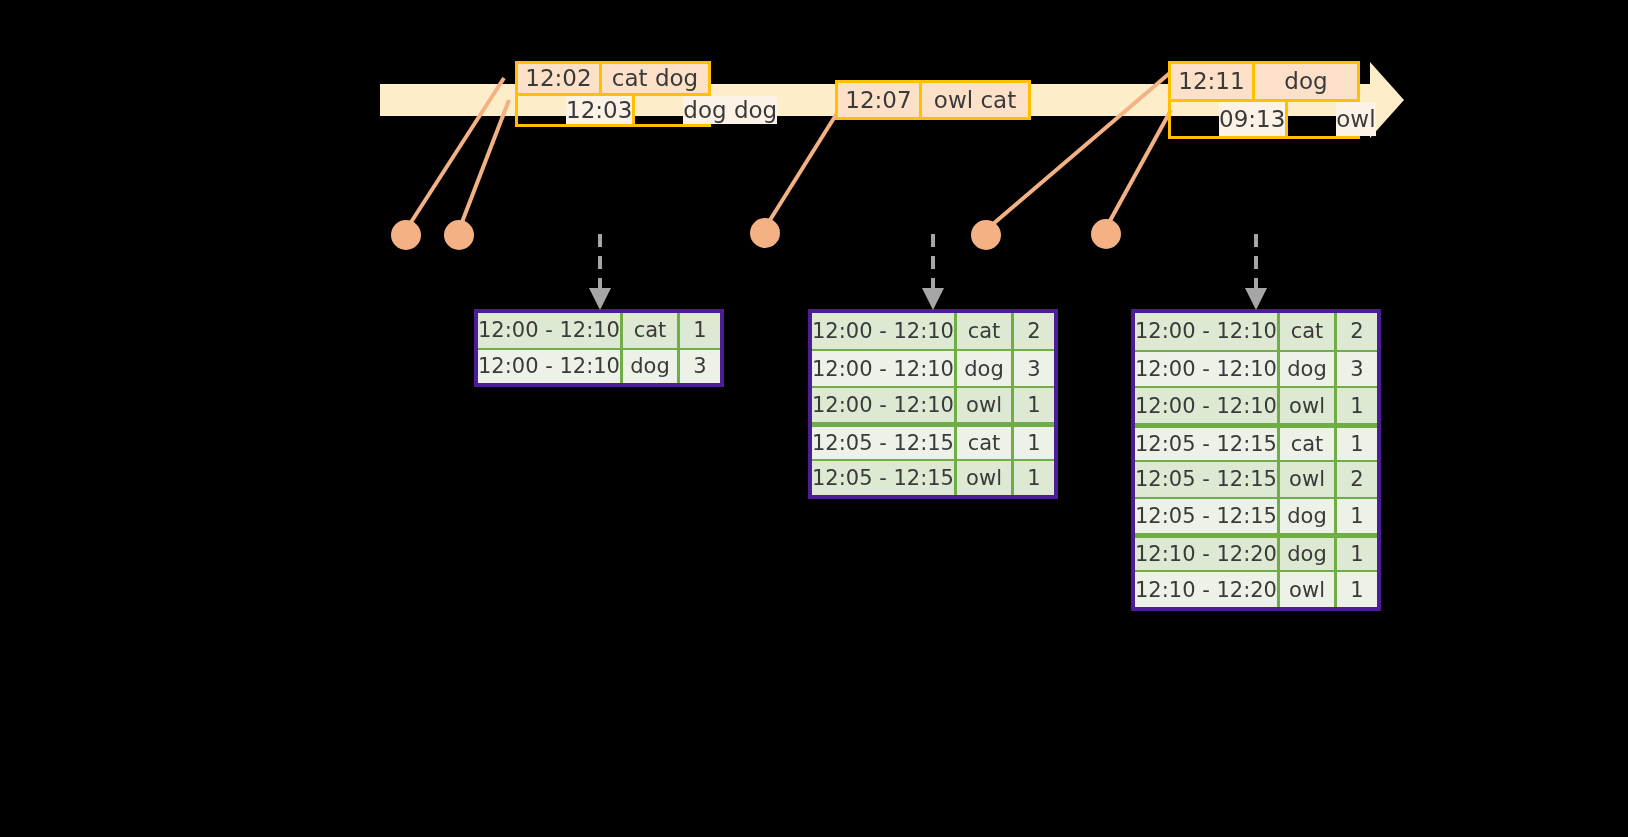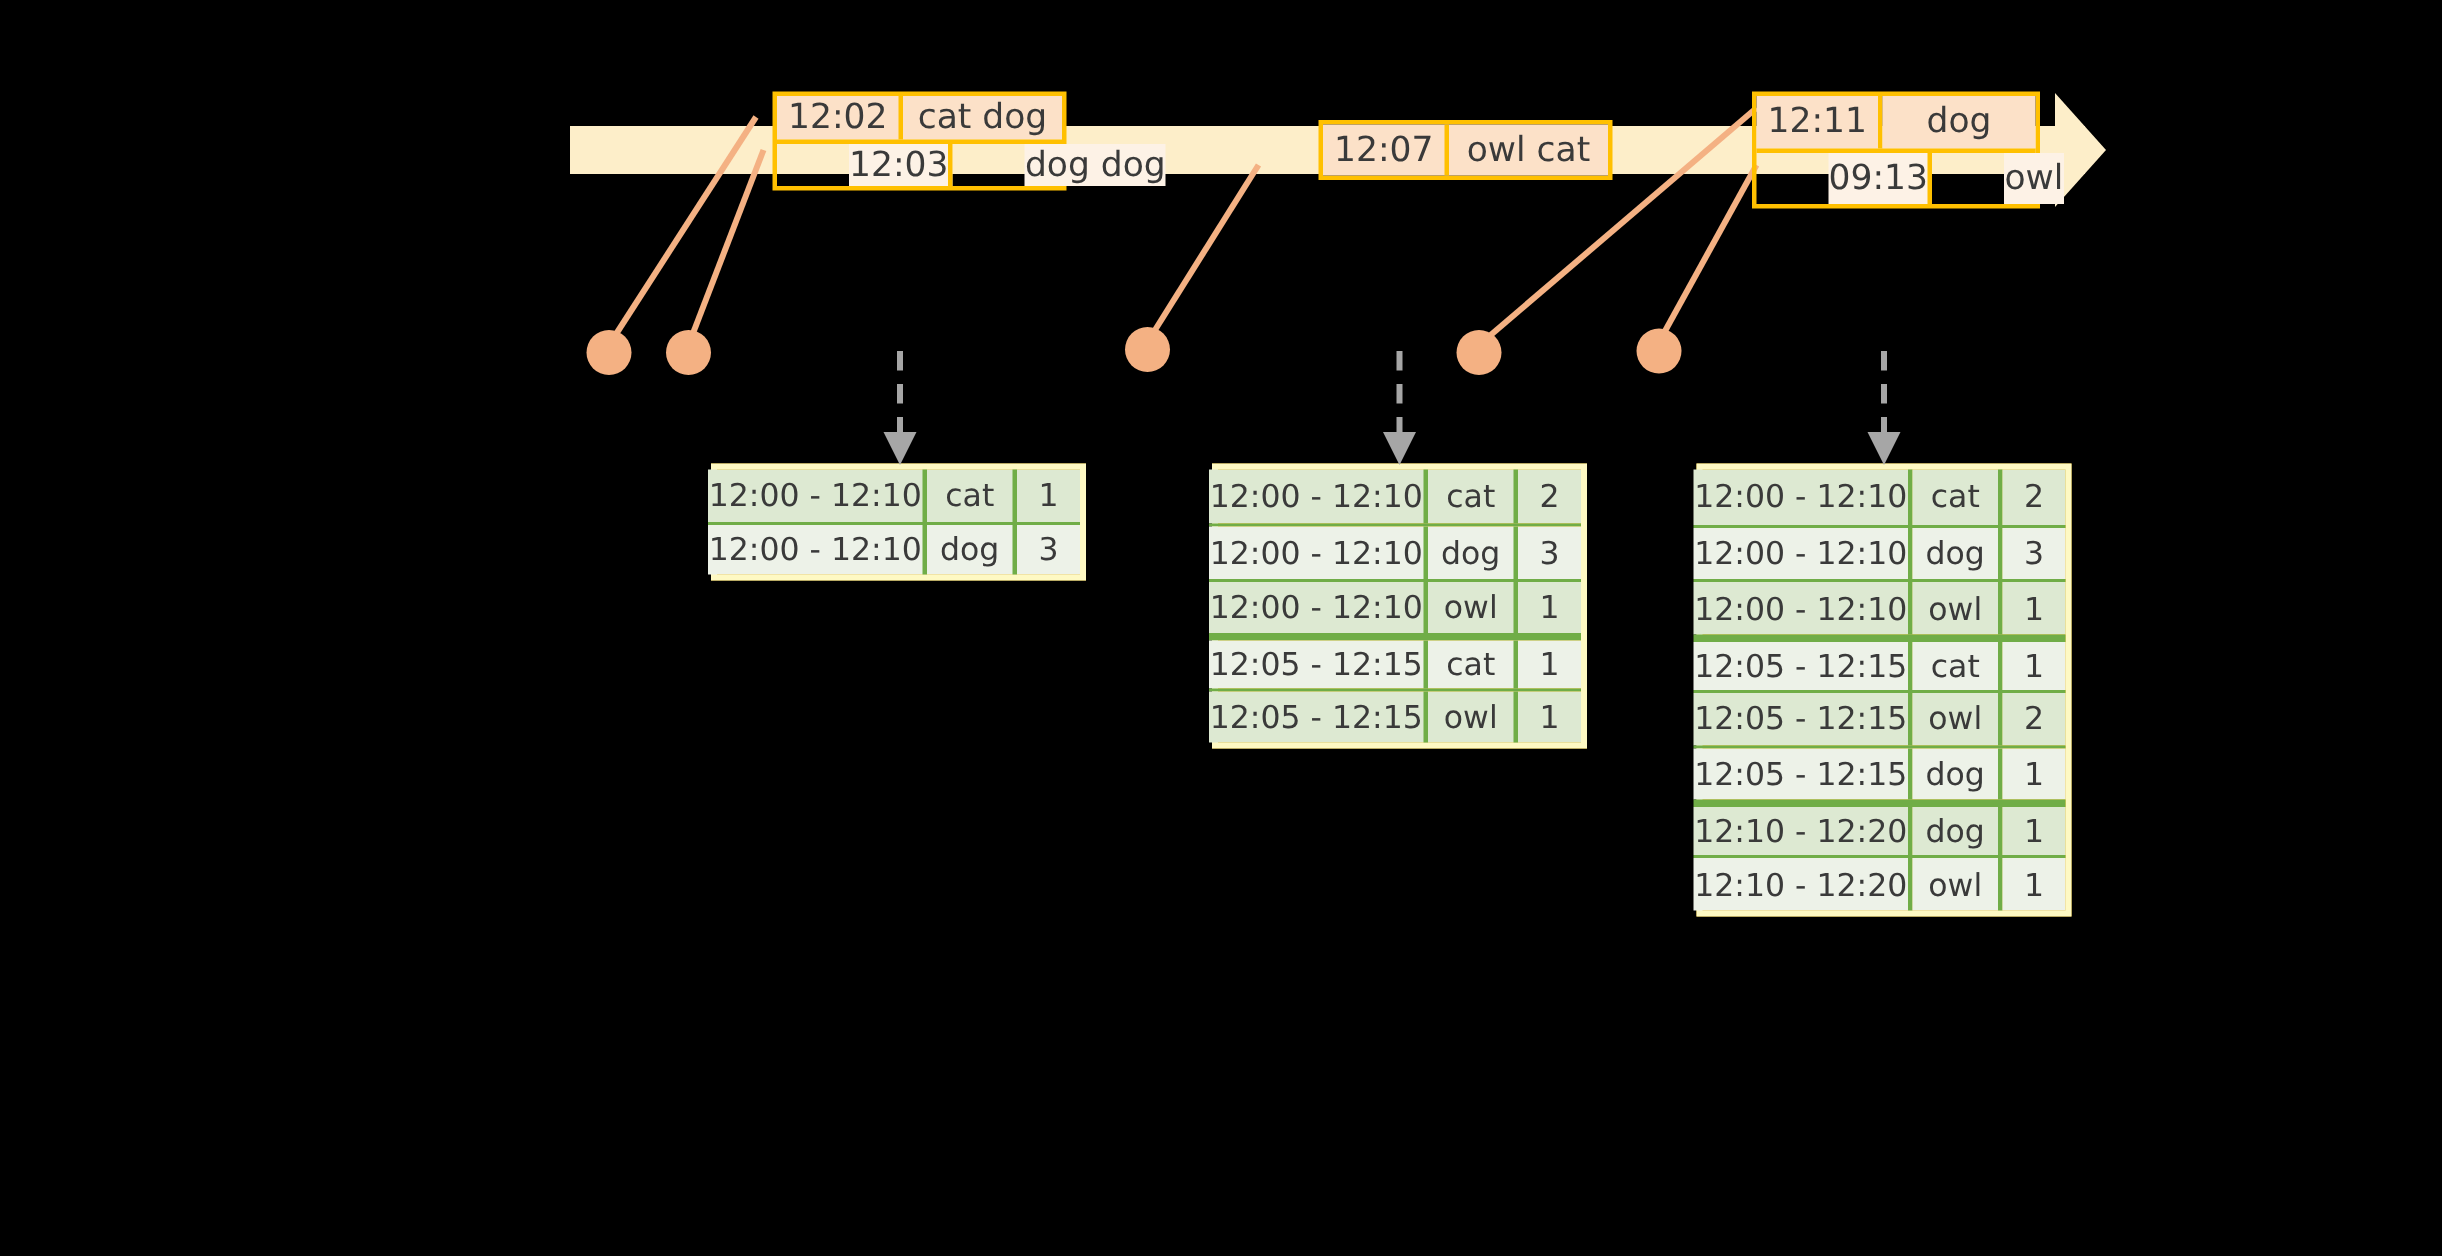--- a/index.html
+++ b/index.html
@@ -63,26 +63,25 @@
   .connector-layer {
     position: absolute;
     left: 0; top: 0;
     width: 1628px; height: 837px;
     pointer-events: none;
   }
 
   
   .result-table {
     position: absolute;
-    border: 4px solid #fef9c3;
+    border: 4px solid #4c1d95;
     box-sizing: border-box;
     display: flex;
     flex-direction: column;
-    background: #eab308;
-    align-items: flex-end;
+    background: #701a75;
   }
   .result-row {
     display: flex;
     height: 37.5px;
     box-sizing: border-box;
   }
   .result-row + .result-row { border-top: 2px solid #70ad47; }
   .result-row.sep { border-top: 5px solid #70ad47; }
   .result-cell {
     display: flex;
@@ -121,21 +120,21 @@
     <div class="event-row shade-a">
       <div class="event-cell time-cell">12:02</div>
       <div class="event-cell word-cell">cat dog</div>
     </div>
     <div class="event-row shade-b">
       <div class="event-cell time-cell">12:03</div>
       <div class="event-cell word-cell">dog dog</div>
     </div>
   </div>
 
-  <div class="event-box" style="left:835px; top:80px; width:196px; height:40px; z-index:3;margin-left:44px;">
+  <div class="event-box" style="left:835px; top:80px; width:196px; height:40px; z-index:3;">
     <div class="event-row shade-a">
       <div class="event-cell time-cell">12:07</div>
       <div class="event-cell word-cell">owl cat</div>
     </div>
   </div>
 
   <div class="event-box" style="left:1168px; top:61px; width:192px; height:78px; z-index:3;">
     <div class="event-row shade-a">
       <div class="event-cell time-cell">12:11</div>
       <div class="event-cell word-cell">dog</div>

